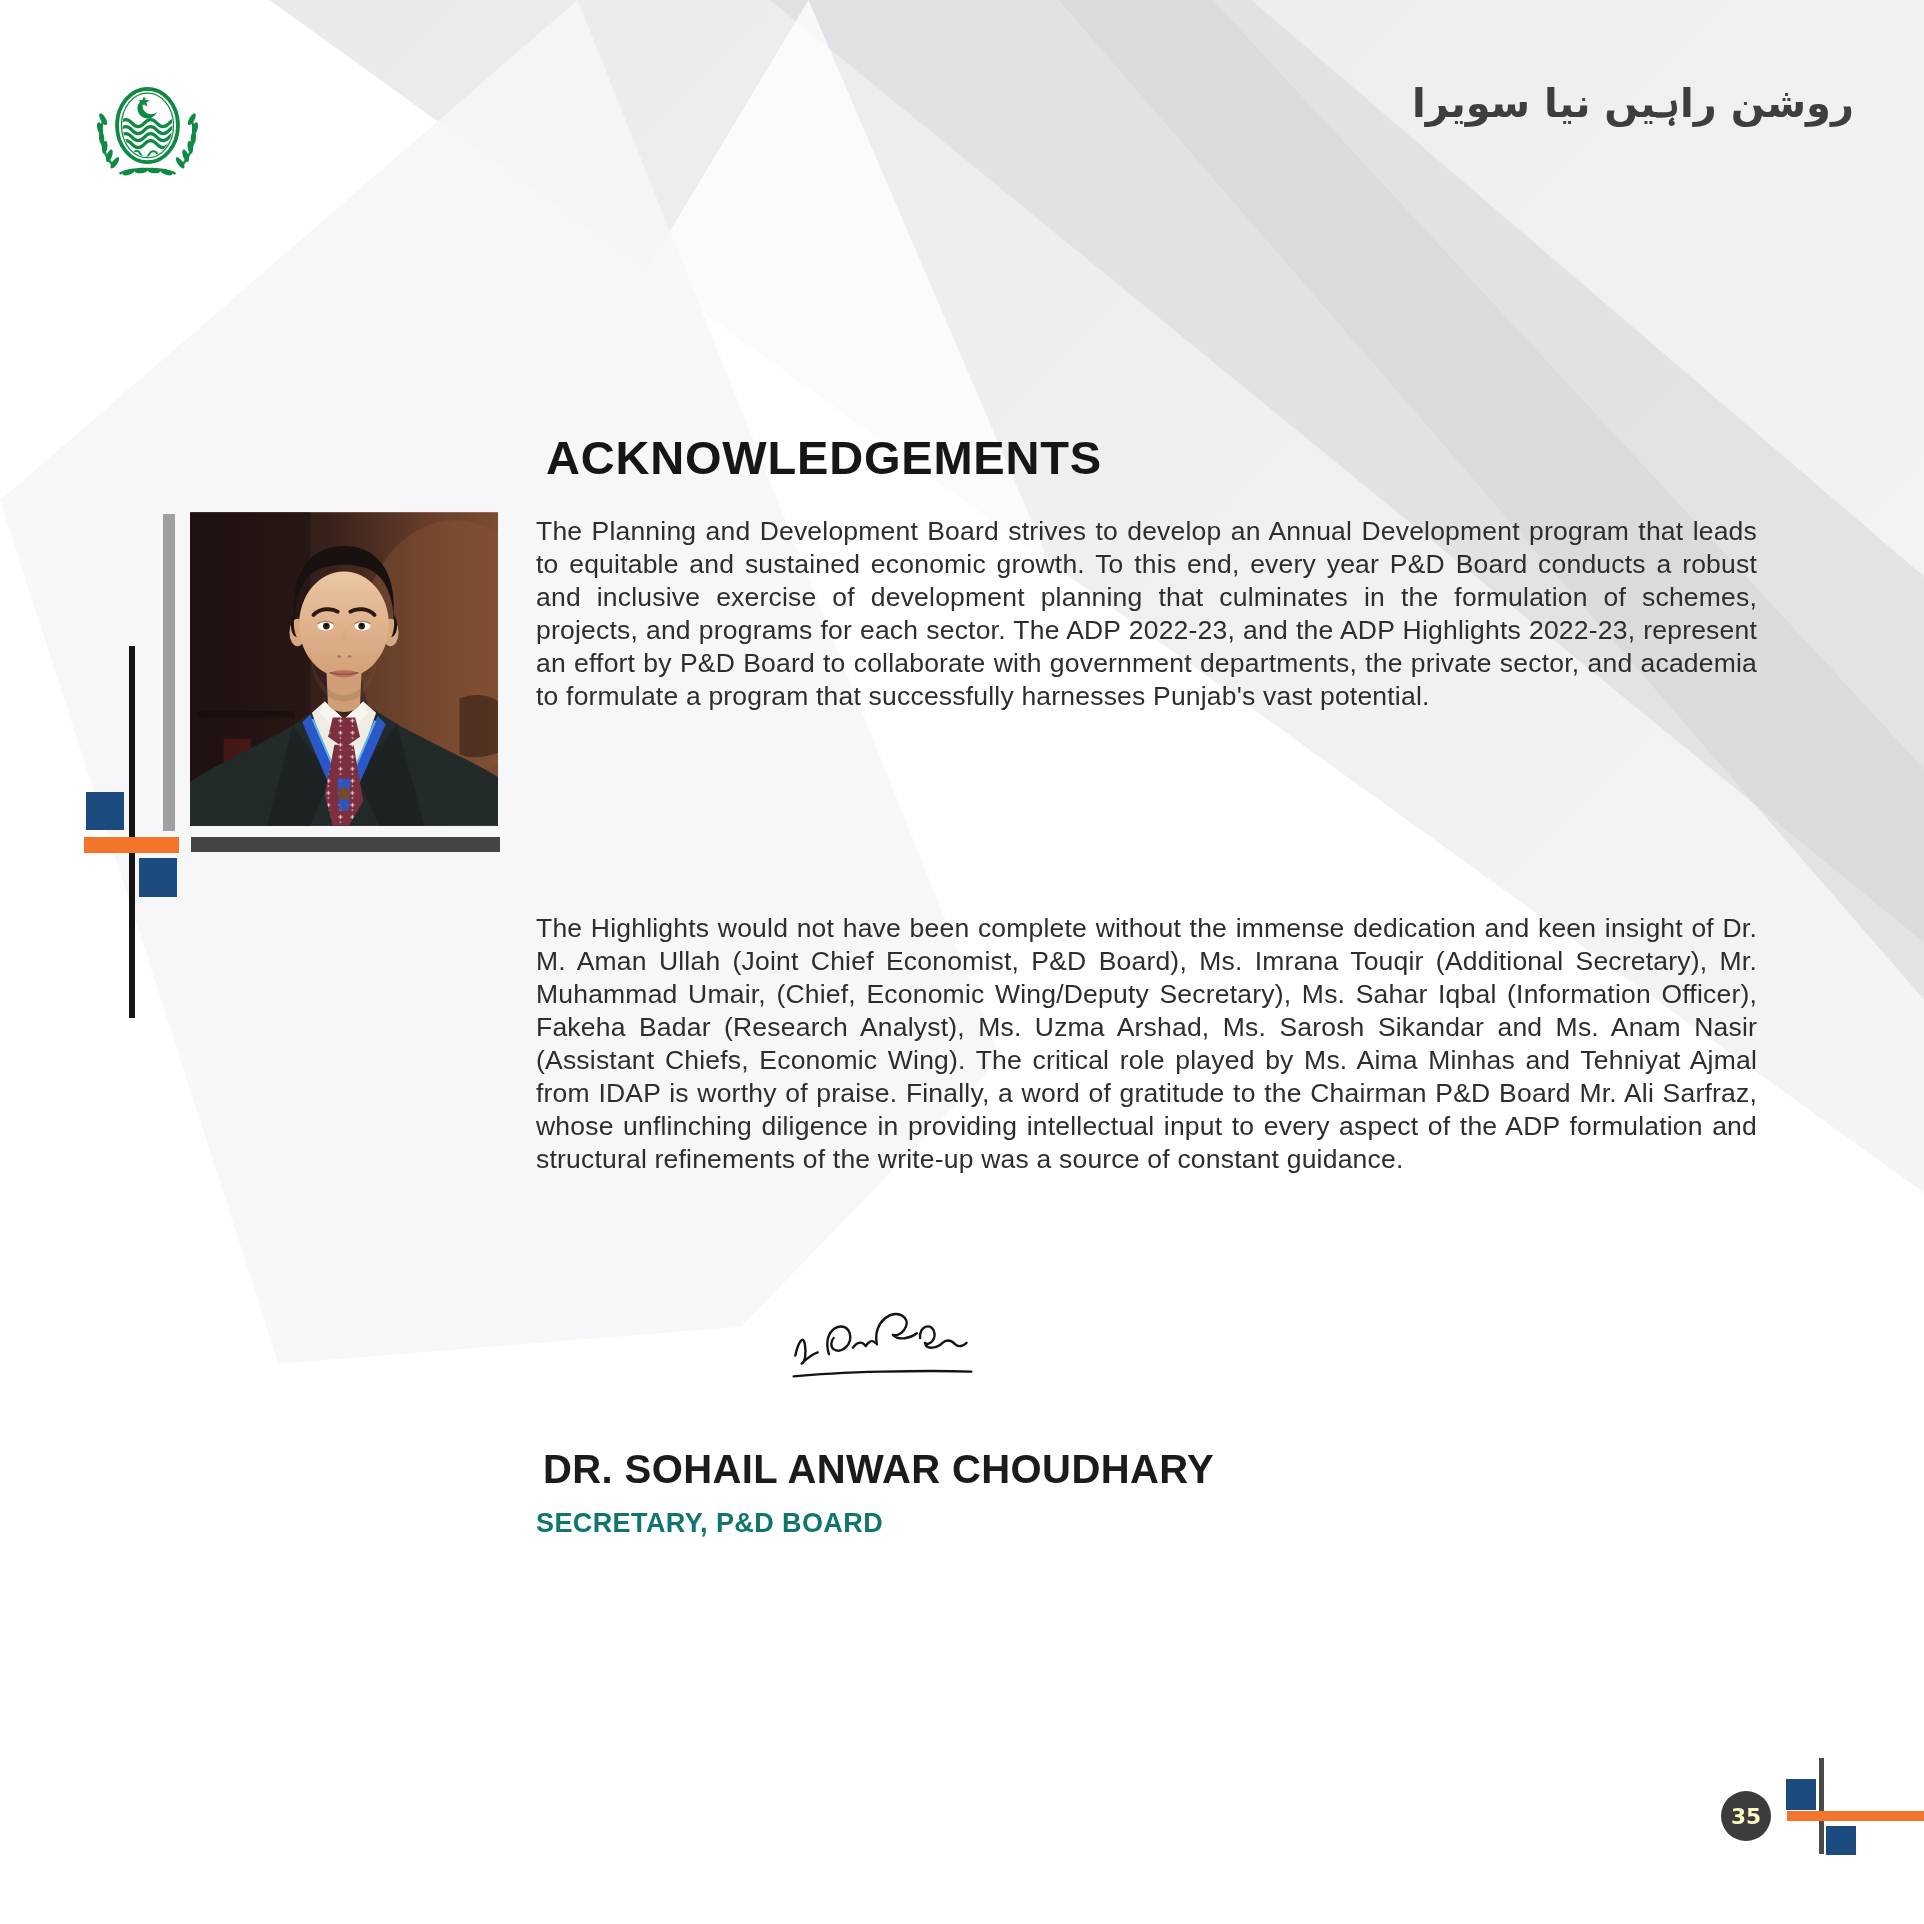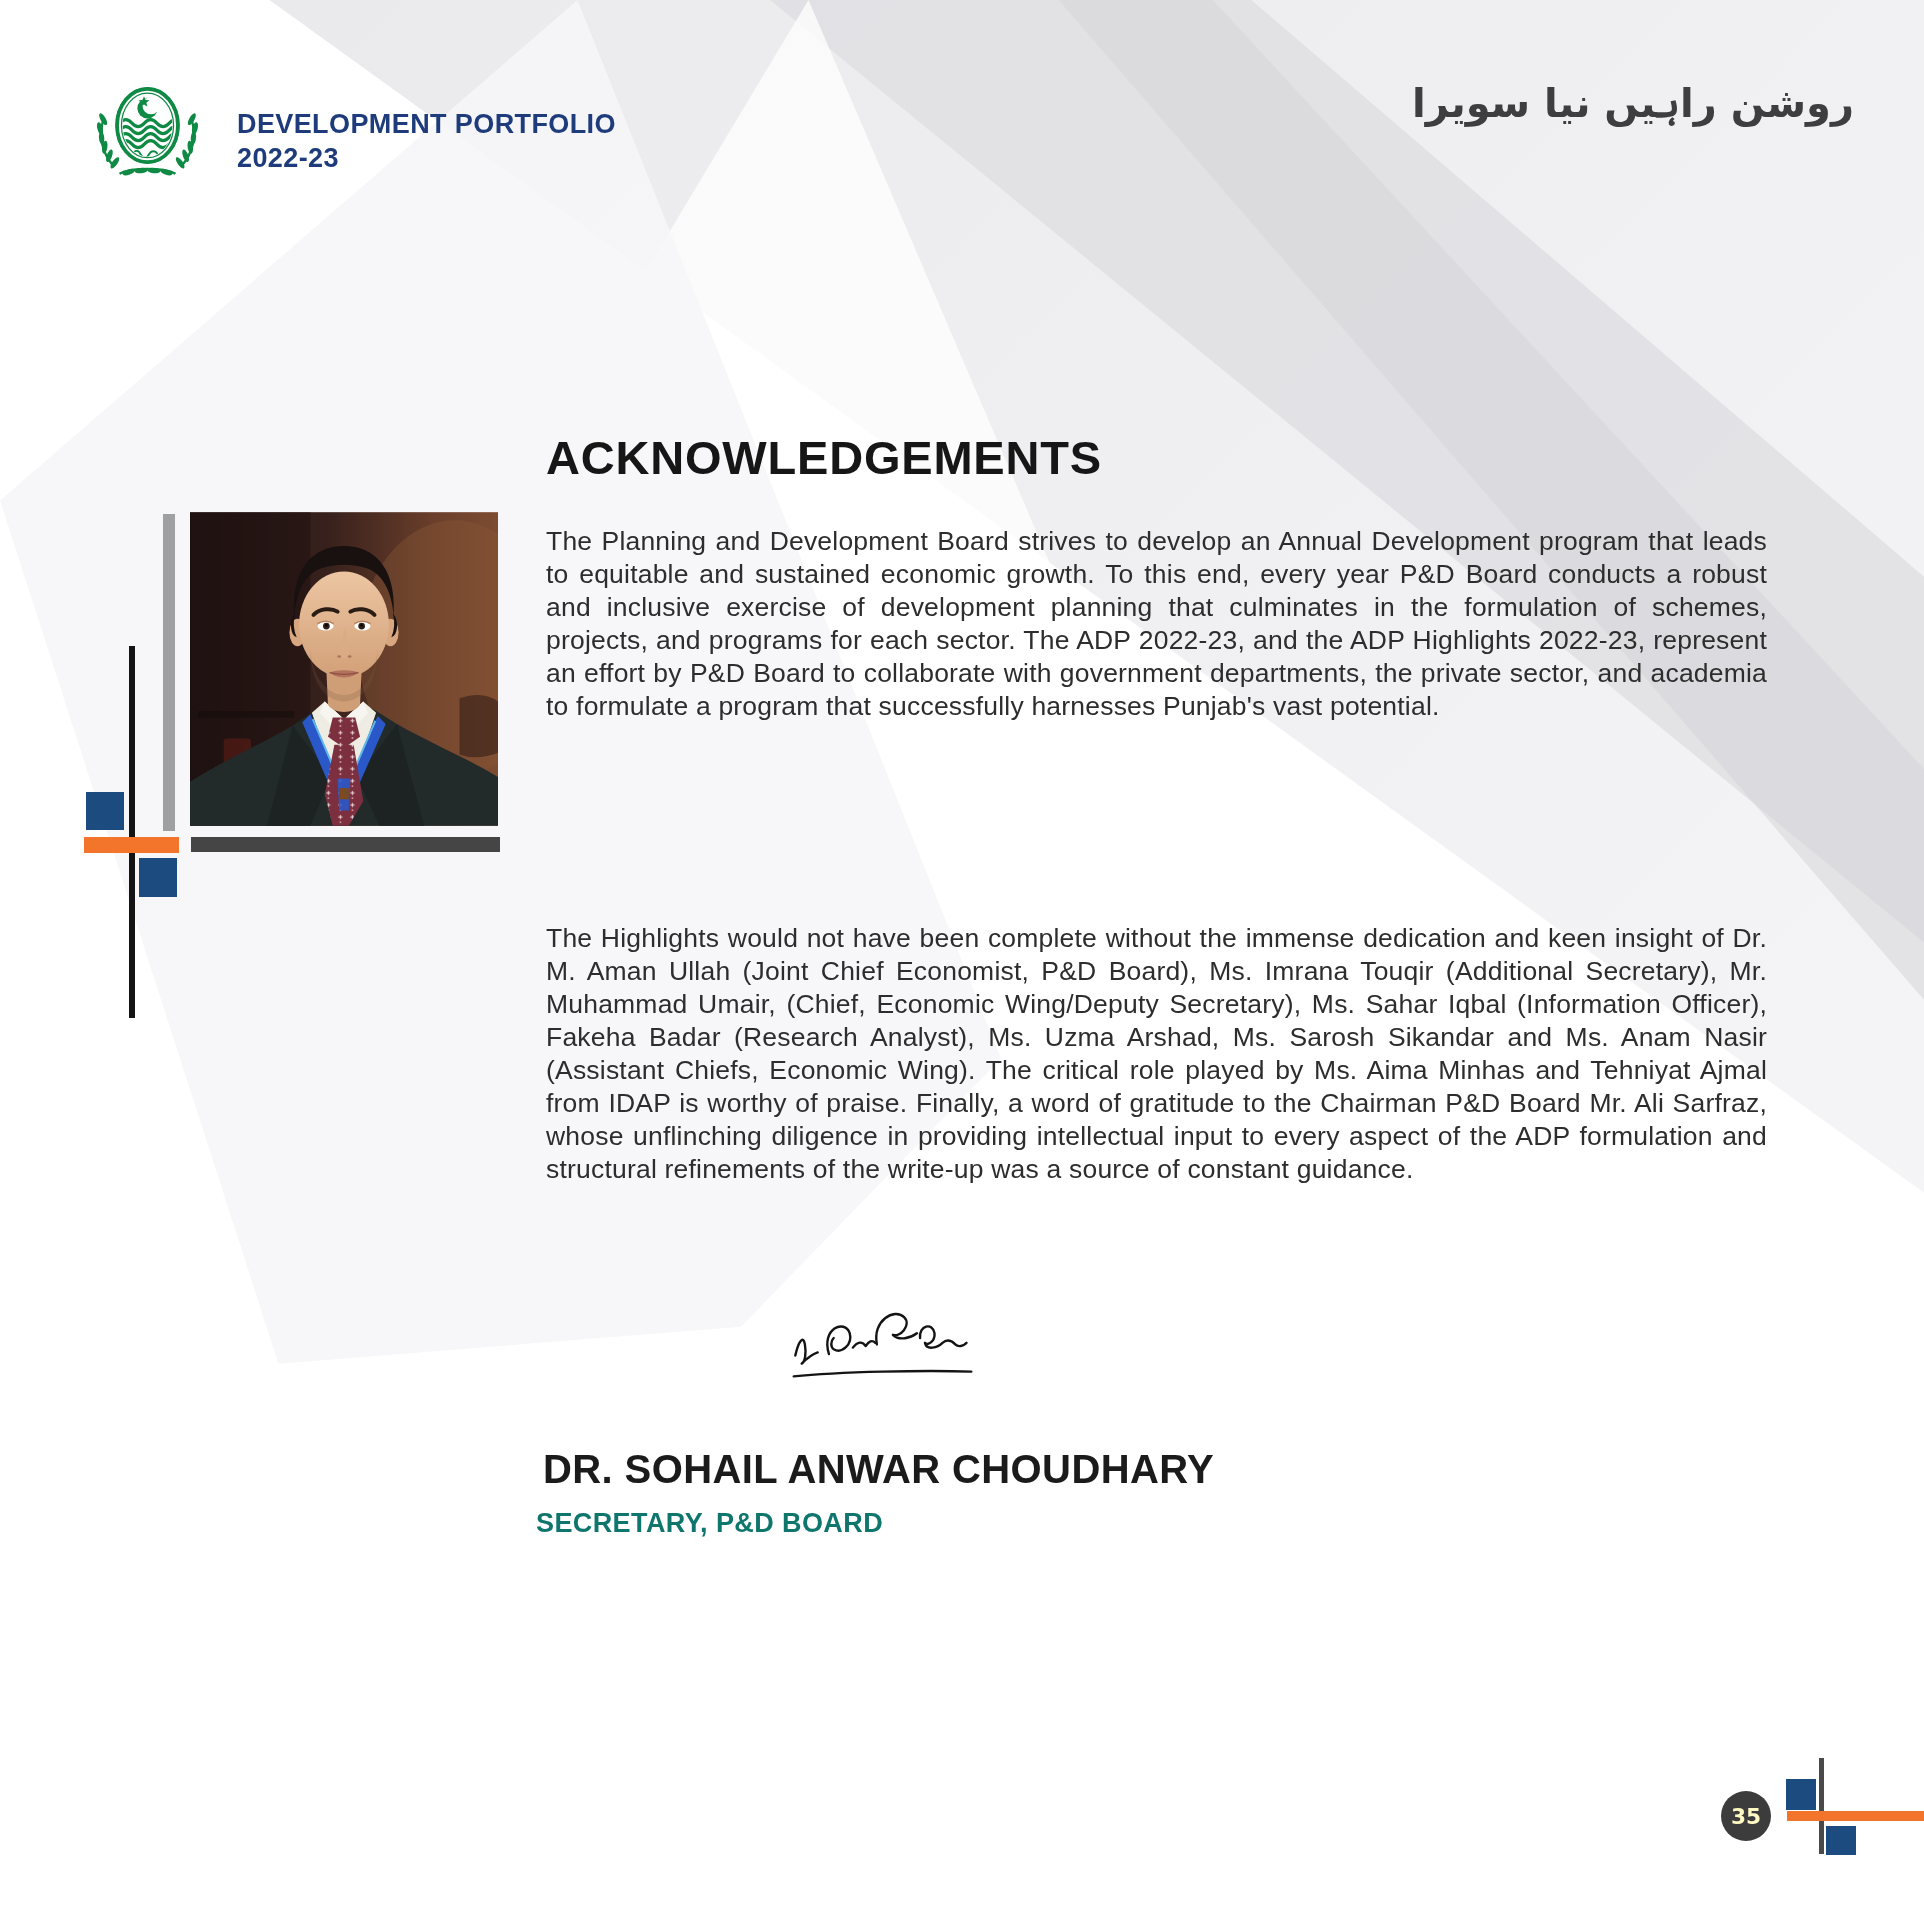--- a/index.html
+++ b/index.html
@@ -31,21 +31,21 @@
   .black-line{position:absolute;left:129px;top:646px;width:5.6px;height:372px;background:var(--line-black,#141414);}
   .blue-sq1{position:absolute;left:86px;top:792px;width:38px;height:38px;background:var(--accent-blue,#1C4C7F);}
   .blue-sq2{position:absolute;left:139px;top:858px;width:38px;height:39px;background:var(--accent-blue,#1C4C7F);}
   .orange-bar{position:absolute;left:84px;top:837px;width:95px;height:16px;background:var(--accent-orange,#F2752B);}
   .dark-bar{position:absolute;left:191px;top:837px;width:309px;height:15.2px;background:var(--bar-dark,#454545);}
   .photo{position:absolute;left:190px;top:512px;width:308px;height:314px;}
 
   
   .title{position:absolute;left:536px;top:420px;margin:10px;font-size:47px;font-weight:bold;
          letter-spacing:0.8px;color:#161616;}
-  .para{position:absolute;left:536px;width:1221px;margin:10px;font-size:26.5px;line-height:33px;
+  .para{position:absolute;left:536px;width:1221px;margin:0;font-size:26.5px;line-height:33px;
         letter-spacing:0.2px;color:var(--text-dark,#2D2D2D);text-align:justify;}
   .para1{top:515px;}
   .para2{top:912px;}
   .signature{position:absolute;left:782px;top:1306px;width:201px;height:92px;}
   .sig-stroke{stroke:#141414;stroke-width:3;fill:none;stroke-linecap:round;stroke-linejoin:round;}
   .sig-name{position:absolute;left:536px;top:1447px;font-size:40px;font-weight:bold;color:#1b1b1b;letter-spacing:0.4px;margin-left:7px;}
   .sig-role{position:absolute;left:536px;top:1508px;font-size:27px;font-weight:bold;color:#0f766e;letter-spacing:0.4px;}
 
   
   .page-circle{position:absolute;left:1721px;top:1791px;width:50px;height:50px;border-radius:50%;
@@ -114,24 +114,20 @@
         <path class="gs" stroke-width="4" d="M44,49 q8,-9 16,0 t16,0 t16,0 t16,0 t16,0"></path>
         <path class="gs" stroke-width="4" d="M44,58 q8,-9 16,0 t16,0 t16,0 t16,0 t16,0"></path>
         <path class="gs" stroke-width="4" d="M44,67 q8,-9 16,0 t16,0 t16,0 t16,0 t16,0"></path>
         <path class="gs" stroke-width="4" d="M44,76 q8,-9 16,0 t16,0 t16,0 t16,0 t16,0"></path>
 
         <path class="gs" stroke-width="2.4" d="M60,90 c4,-8 9,-6 11,-1 c3,6 8,6 11,0 c3,-5 8,-5 11,0 c2,4 6,3 8,-1"></path>
       </g>
     </svg>
   </div>
 
-  <div class="brand">
-    <div>DEVELOPMENT PORTFOLIO</div>
-    <div>2022-23</div>
-  </div>
 
   <div class="urdu">روشن راہیں نیا سویرا</div>
 
   <div class="gray-bar"></div>
   <div class="black-line"></div>
   <div class="blue-sq1"></div>
   <div class="blue-sq2"></div>
 
   <div class="photo">
     <svg viewBox="0 0 384 391" width="308" height="314">

